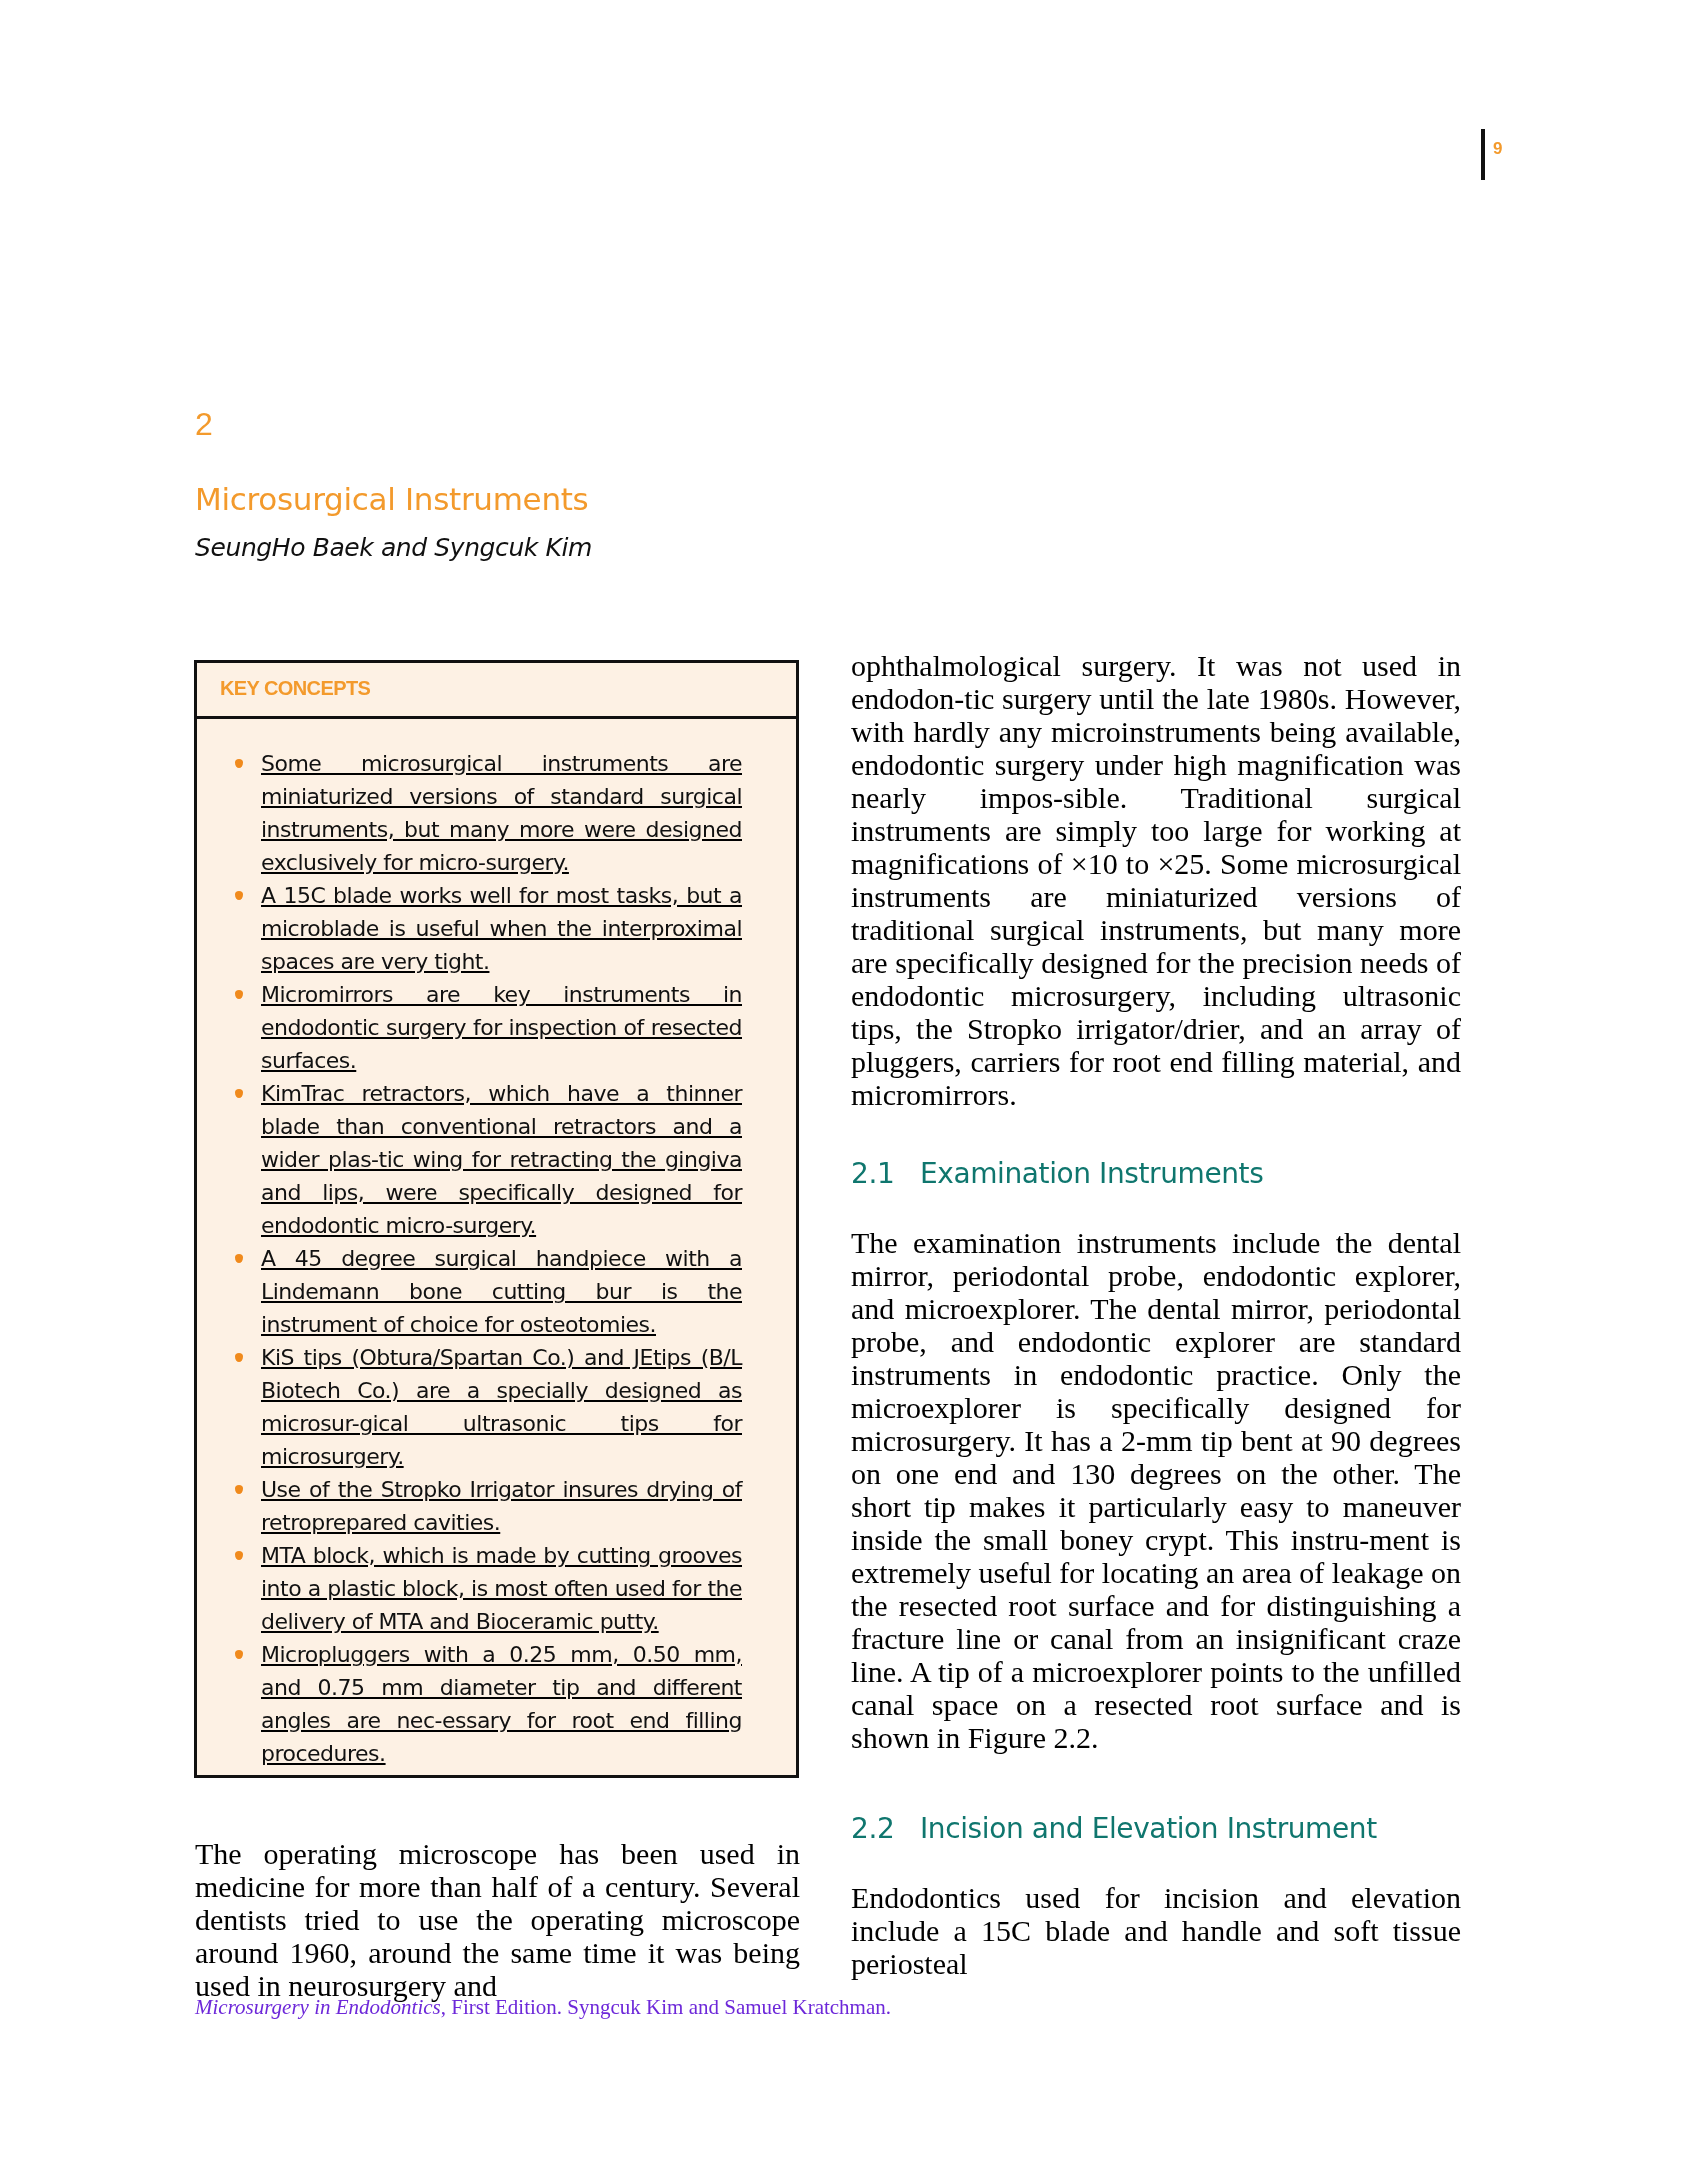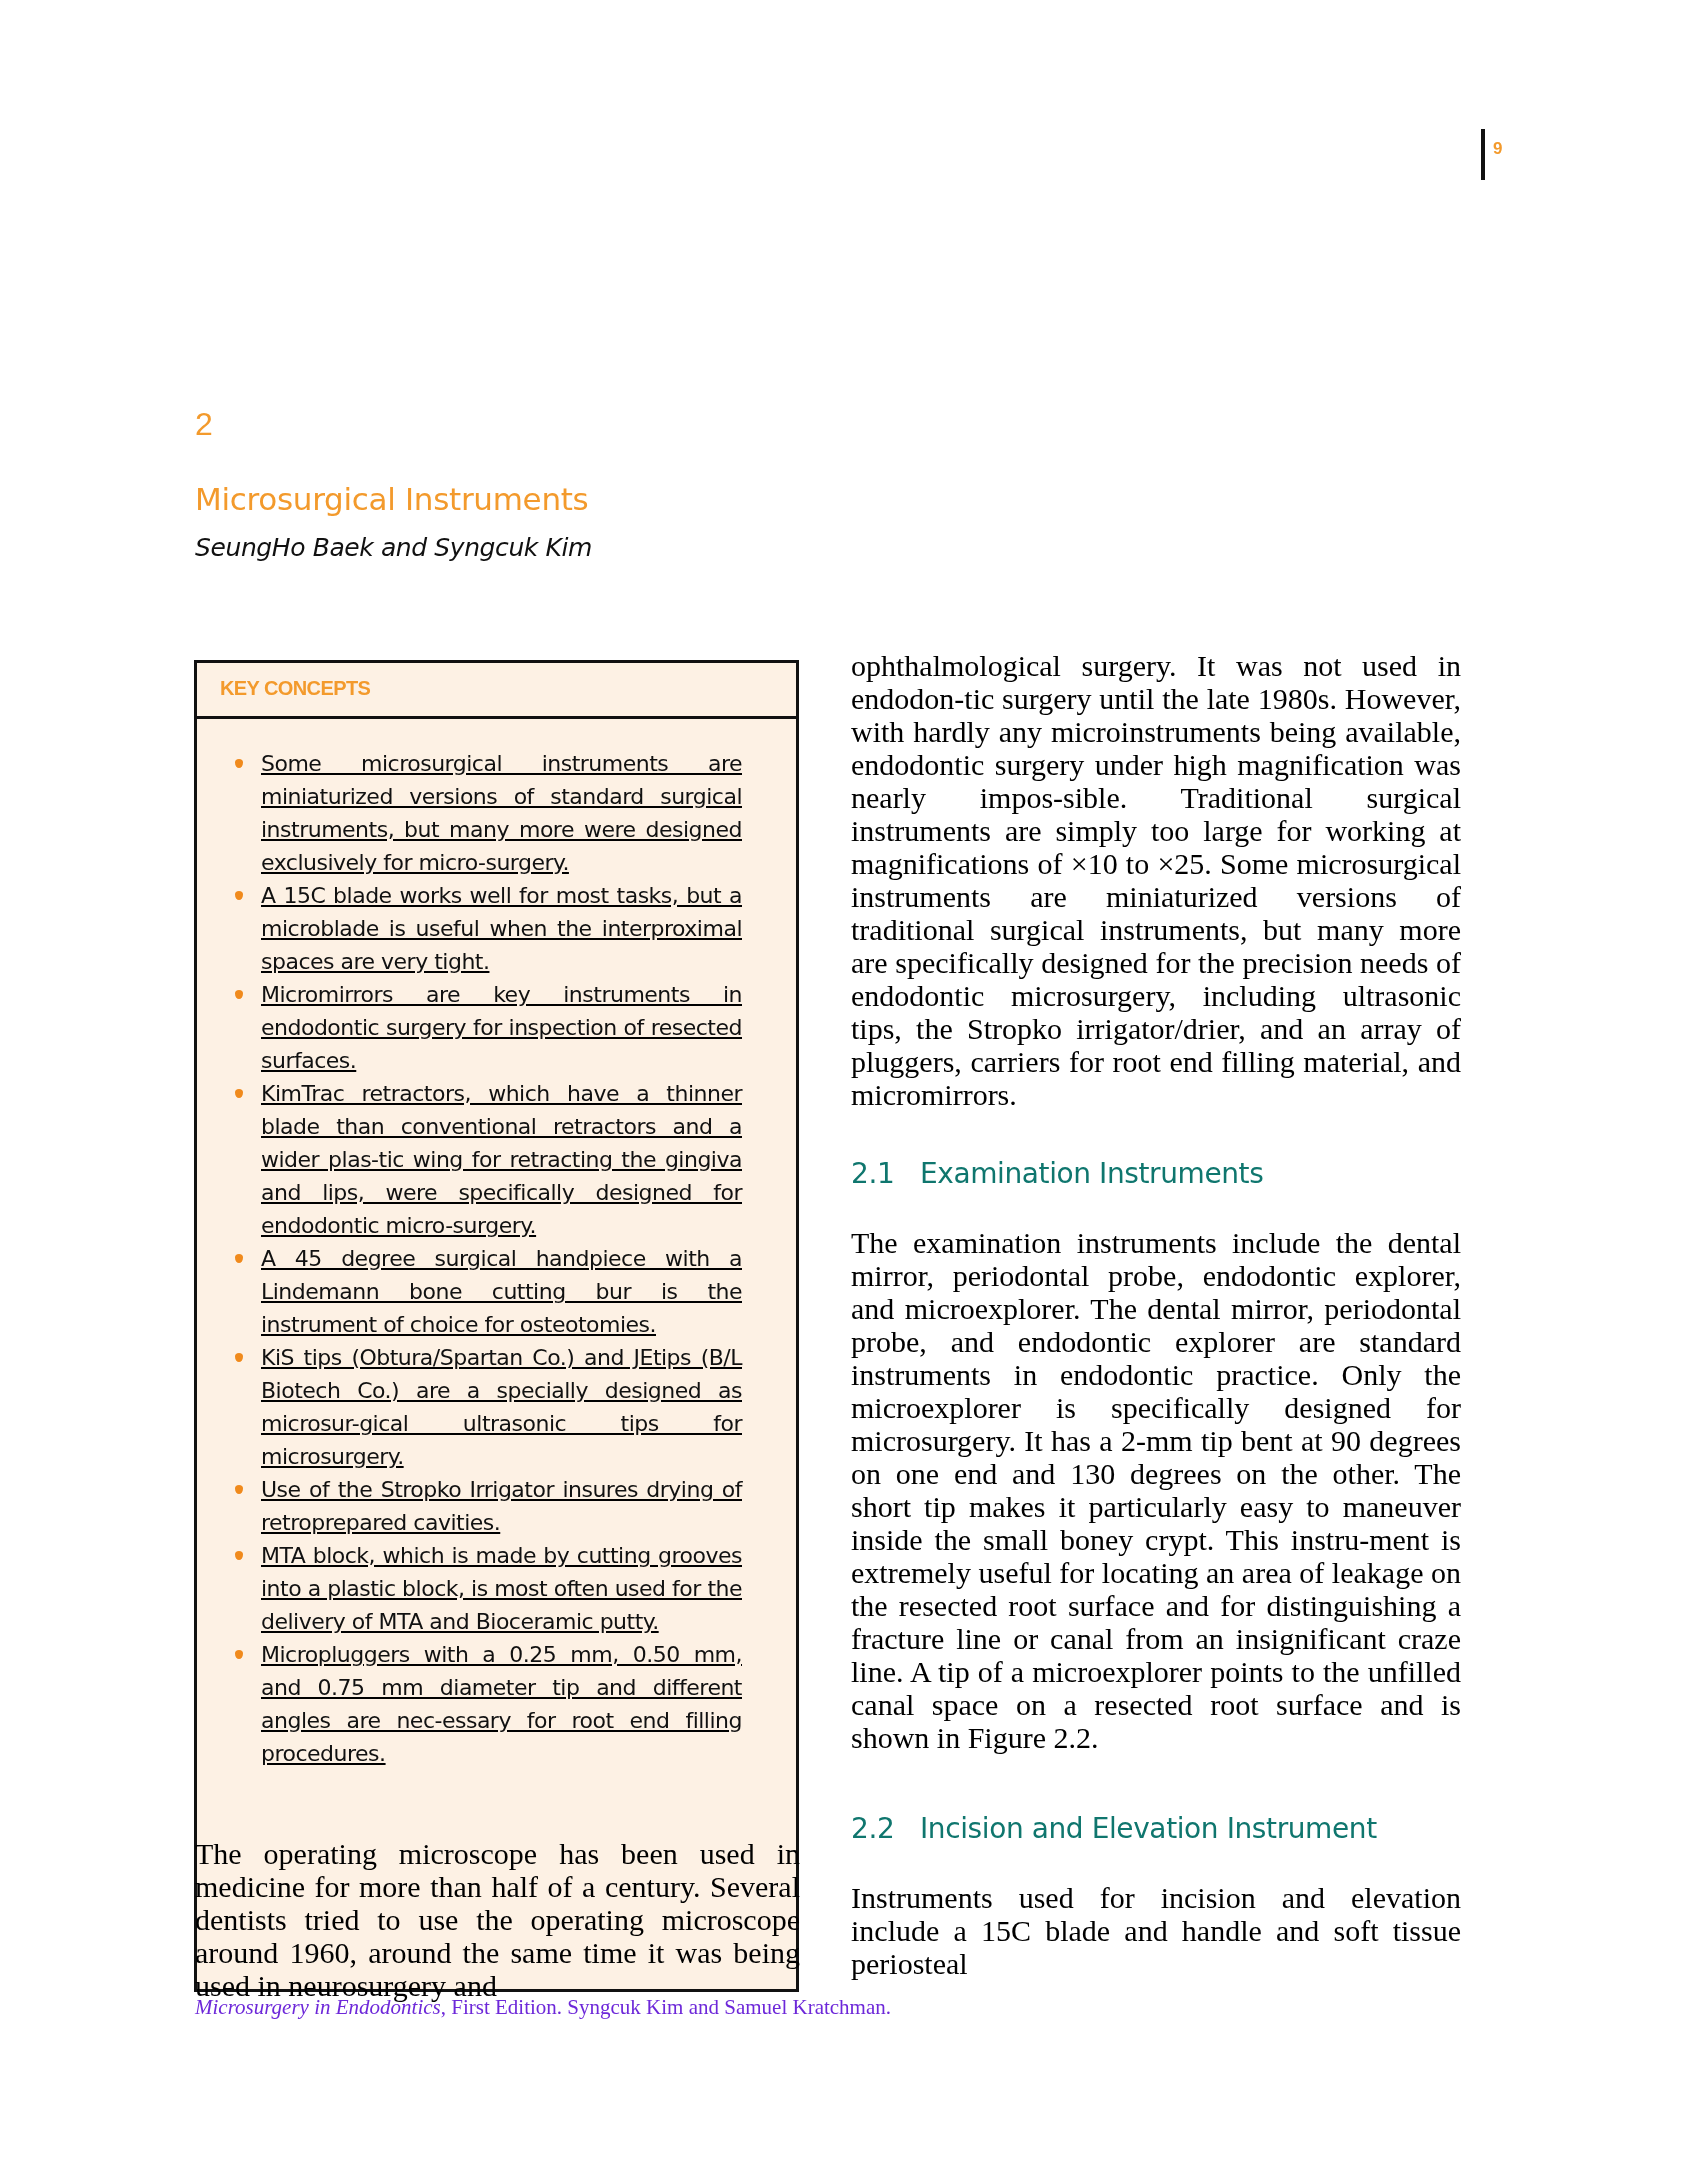--- a/index.html
+++ b/index.html
@@ -3,21 +3,21 @@
 <meta charset="utf-8">
 <style>
   html, body { margin: 0; padding: 0; background: #ffffff; }
   body { width: 1684px; height: 2175px; position: relative; overflow: hidden; }
   .page-num-bar { position: absolute; left: 1481px; top: 129px; width: 4px; height: 51px; background: #111; }
   .page-num { position: absolute; left: 1493px; top: 139px; font-family: "Liberation Sans", sans-serif; font-weight: bold; font-size: 17px; color: #f39a2c; }
   .chapter-num { position: absolute; left: 195px; top: 406px; font-family: "Liberation Sans", sans-serif; font-size: 32px; color: #f39a2c; }
   .chapter-title { position: absolute; left: 195px; top: 481px; font-family: "DejaVu Sans", sans-serif; font-size: 31px; color: #f39a2c; letter-spacing: -0.3px; }
   .chapter-authors { position: absolute; left: 195px; top: 533px; font-family: "DejaVu Sans", sans-serif; font-style: italic; font-size: 25px; color: #111; letter-spacing: -0.4px; }
 
-  .key-box { position: absolute; left: 194px; top: 660px; width: 605px; height: 1332px; border: 3px solid #111; background: #fdf1e4; box-sizing: border-box; }
+  .key-box { position: absolute; left: 194px; top: 660px; width: 605px; height: 1118px; border: 3px solid #111; background: #fdf1e4; box-sizing: border-box; }
   .key-head { height: 56px; border-bottom: 3px solid #111; box-sizing: border-box; padding: 14px 0 0 23px; font-family: "Liberation Sans", sans-serif; font-weight: bold; font-size: 20px; color: #f39a2c; letter-spacing: -0.6px; }
   .key-list { list-style: none; margin: 14px; padding: 14px 40px 0 50px; text-decoration: underline; }
   .key-list li { position: relative; font-family: "DejaVu Sans", sans-serif; font-size: 22px; line-height: 33px; color: #111; text-align: justify; letter-spacing: -0.5px; }
   .key-list li .bullet { position: absolute; left: -26px; top: 12px; width: 8px; height: 9px; background: #f08a1c; border-radius: 50% 50% 50% 50% / 40% 40% 60% 60%; }
 
   .body-text { font-family: "Liberation Serif", serif; font-size: 30px; line-height: 33px; color: #000000; text-align: justify; margin: 0; }
   .col-left-body { position: absolute; left: 195px; top: 1837px; width: 605px; }
   .col-right { position: absolute; left: 851px; top: 649px; width: 610px; }
   .indent { text-indent: 26px; }
   .section-head { font-family: "DejaVu Sans", sans-serif; font-size: 28px; color: #0f766e; letter-spacing: -0.4px; margin: 0; }
@@ -61,19 +61,19 @@
   <p class="body-text">ophthalmological surgery. It was not used in endodon-tic surgery until the late 1980s. However, with hardly any microinstruments being available, endodontic surgery under high magnification was nearly impos-sible. Traditional surgical instruments are simply too large for working at magnifications of ×10 to ×25. Some microsurgical instruments are miniaturized versions of traditional surgical instruments, but many more are specifically designed for the precision needs of endodontic microsurgery, including ultrasonic tips, the Stropko irrigator/drier, and an array of pluggers, carriers for root end filling material, and micromirrors.</p>
 
   <h2 class="section-head s21" style="font-weight:normal;">
     <span class="sec-num">2.1</span><span>Examination Instruments</span>
   </h2>
   <p class="body-text">The examination instruments include the dental mirror, periodontal probe, endodontic explorer, and microexplorer. The dental mirror, periodontal probe, and endodontic explorer are standard instruments in endodontic practice. Only the microexplorer is specifically designed for microsurgery. It has a 2-mm tip bent at 90 degrees on one end and 130 degrees on the other. The short tip makes it particularly easy to maneuver inside the small boney crypt. This instru-ment is extremely useful for locating an area of leakage on the resected root surface and for distinguishing a fracture line or canal from an insignificant craze line. A tip of a microexplorer points to the unfilled canal space on a resected root surface and is shown in Figure 2.2.</p>
 
   <h2 class="section-head s22" style="font-weight:normal;">
     <span class="sec-num">2.2</span><span>Incision and Elevation Instrument</span>
   </h2>
-  <p class="body-text" style="text-align-last: justify;">Instruments used for incision and elevation include a 15C blade and handle and soft tissue periosteal</p>
+  <p class="body-text" style="text-align-last: justify;">Endodontics used for incision and elevation include a 15C blade and handle and soft tissue periosteal</p>
 </div>
 
 <div class="footer">
   <div><em>Microsurgery in Endodontics</em><span>, First Edition. Syngcuk Kim and Samuel Kratchman.</span></div>
 </div>
 
 
 </body></html>

